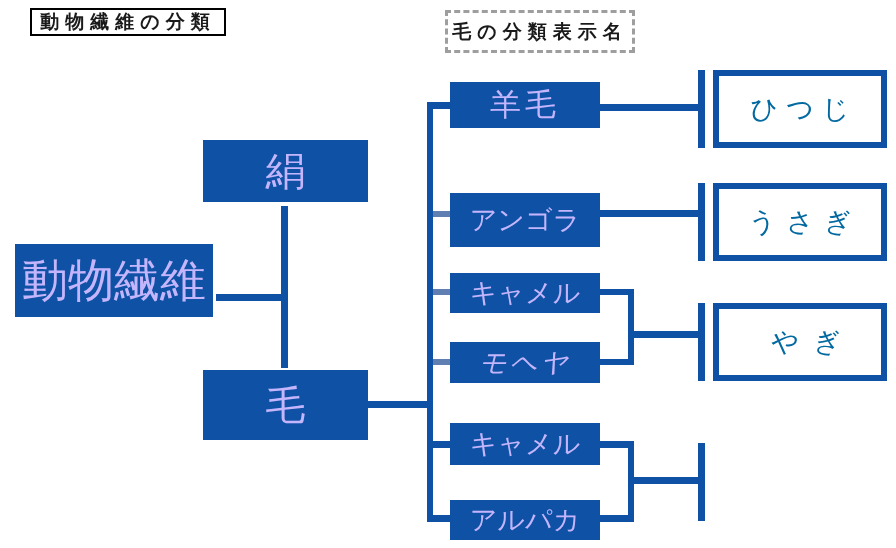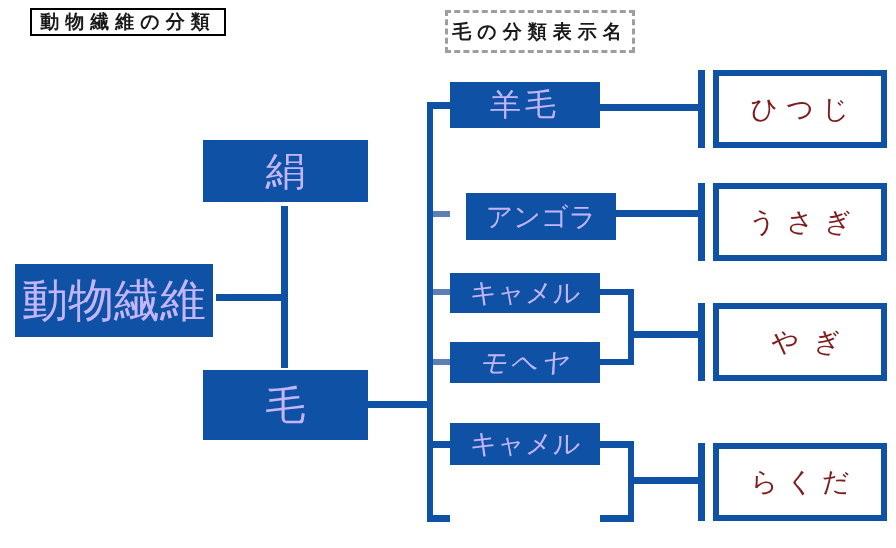--- a/index.html
+++ b/index.html
@@ -18,52 +18,52 @@
   .hdr.dashed{border:3px dashed #9e9e9e;}
   
   .node{
     position:absolute;display:flex;align-items:center;justify-content:center;
     background:#0e51a5;color:#c4b5fd;box-sizing:border-box;white-space:nowrap;
     font-family:"DejaVu Serif","Liberation Serif",serif;
   }
   
   .result{
     position:absolute;display:flex;align-items:center;justify-content:center;
-    background:#ffffff;border:6px solid #0e51a5;color:#7f1d1d;
+    background:#ffffff;border:6px solid #0e51a5;color:#0369a1;
     box-sizing:border-box;white-space:nowrap;
     font-family:Liberation Mono, monospace;
     font-size:27px;
   }
   
   .ln{position:absolute;background:#0e51a5;}
   .ln.lt{background:#5f7fb2;}
 </style>
 </head>
 <body>
 
 <div class="stage">
 
   <div class="hdr solid" style="left:7px;top:8px;width:196px;height:28px;margin-left:23px;">動物繊維の分類</div>
   <div class="hdr dashed" style="left:445px;top:10px;width:190px;height:43px;">毛の分類表示名</div>
 
-  <div class="node" style="left:15px;top:264px;width:198px;height:73px;font-size:46px;">動物繊維</div>
+  <div class="node" style="left:15px;top:244px;width:198px;height:73px;font-size:46px;">動物繊維</div>
 
   <div class="node" style="left:203px;top:140px;width:165px;height:62px;font-size:40px;">絹</div>
   <div class="node" style="left:203px;top:370px;width:165px;height:70px;font-size:40px;">毛</div>
 
   <div class="node" style="left:450px;top:82px;width:150px;height:46px;font-size:31px;letter-spacing:4px;">羊毛</div>
-  <div class="node" style="left:450px;top:193px;width:150px;height:47px;font-size:27px;margin-left:16px;">アンゴラ</div>
+  <div class="node" style="left:450px;top:193px;width:150px;height:54px;font-size:27px;">アンゴラ</div>
   <div class="node" style="left:450px;top:273px;width:150px;height:40px;font-size:27px;">キャメル</div>
   <div class="node" style="left:450px;top:342px;width:150px;height:41px;font-size:27px;letter-spacing:3px;font-style:italic;">モヘヤ</div>
   <div class="node" style="left:450px;top:423px;width:150px;height:42px;font-size:27px;">キャメル</div>
+  <div class="node" style="left:450px;top:500px;width:150px;height:40px;font-size:27px;">アルパカ</div>
 
   <div class="result" style="left:713px;top:70px;width:174px;height:78px;letter-spacing:8px;padding-left:8px;">ひつじ</div>
   <div class="result" style="left:713px;top:183px;width:174px;height:78px;letter-spacing:10px;padding-left:10px;">うさぎ</div>
   <div class="result" style="left:713px;top:303px;width:174px;height:78px;letter-spacing:14px;padding-left:26px;">やぎ</div>
-  <div class="result" style="left:713px;top:443px;width:174px;height:78px;letter-spacing:8px;padding-left:8px;">らくだ</div>
 
   <div class="ln" style="left:216px;top:294px;width:68px;height:7px;"></div>
   <div class="ln" style="left:281px;top:206px;width:7px;height:162px;"></div>
 
   <div class="ln" style="left:368px;top:401px;width:65px;height:7px;"></div>
 
   <div class="ln" style="left:427px;top:102px;width:6px;height:420px;"></div>
   <div class="ln" style="left:427px;top:102px;width:23px;height:7px;"></div>
   <div class="ln lt" style="left:433px;top:211px;width:17px;height:6px;"></div>
   <div class="ln lt" style="left:433px;top:289px;width:17px;height:6px;"></div>

